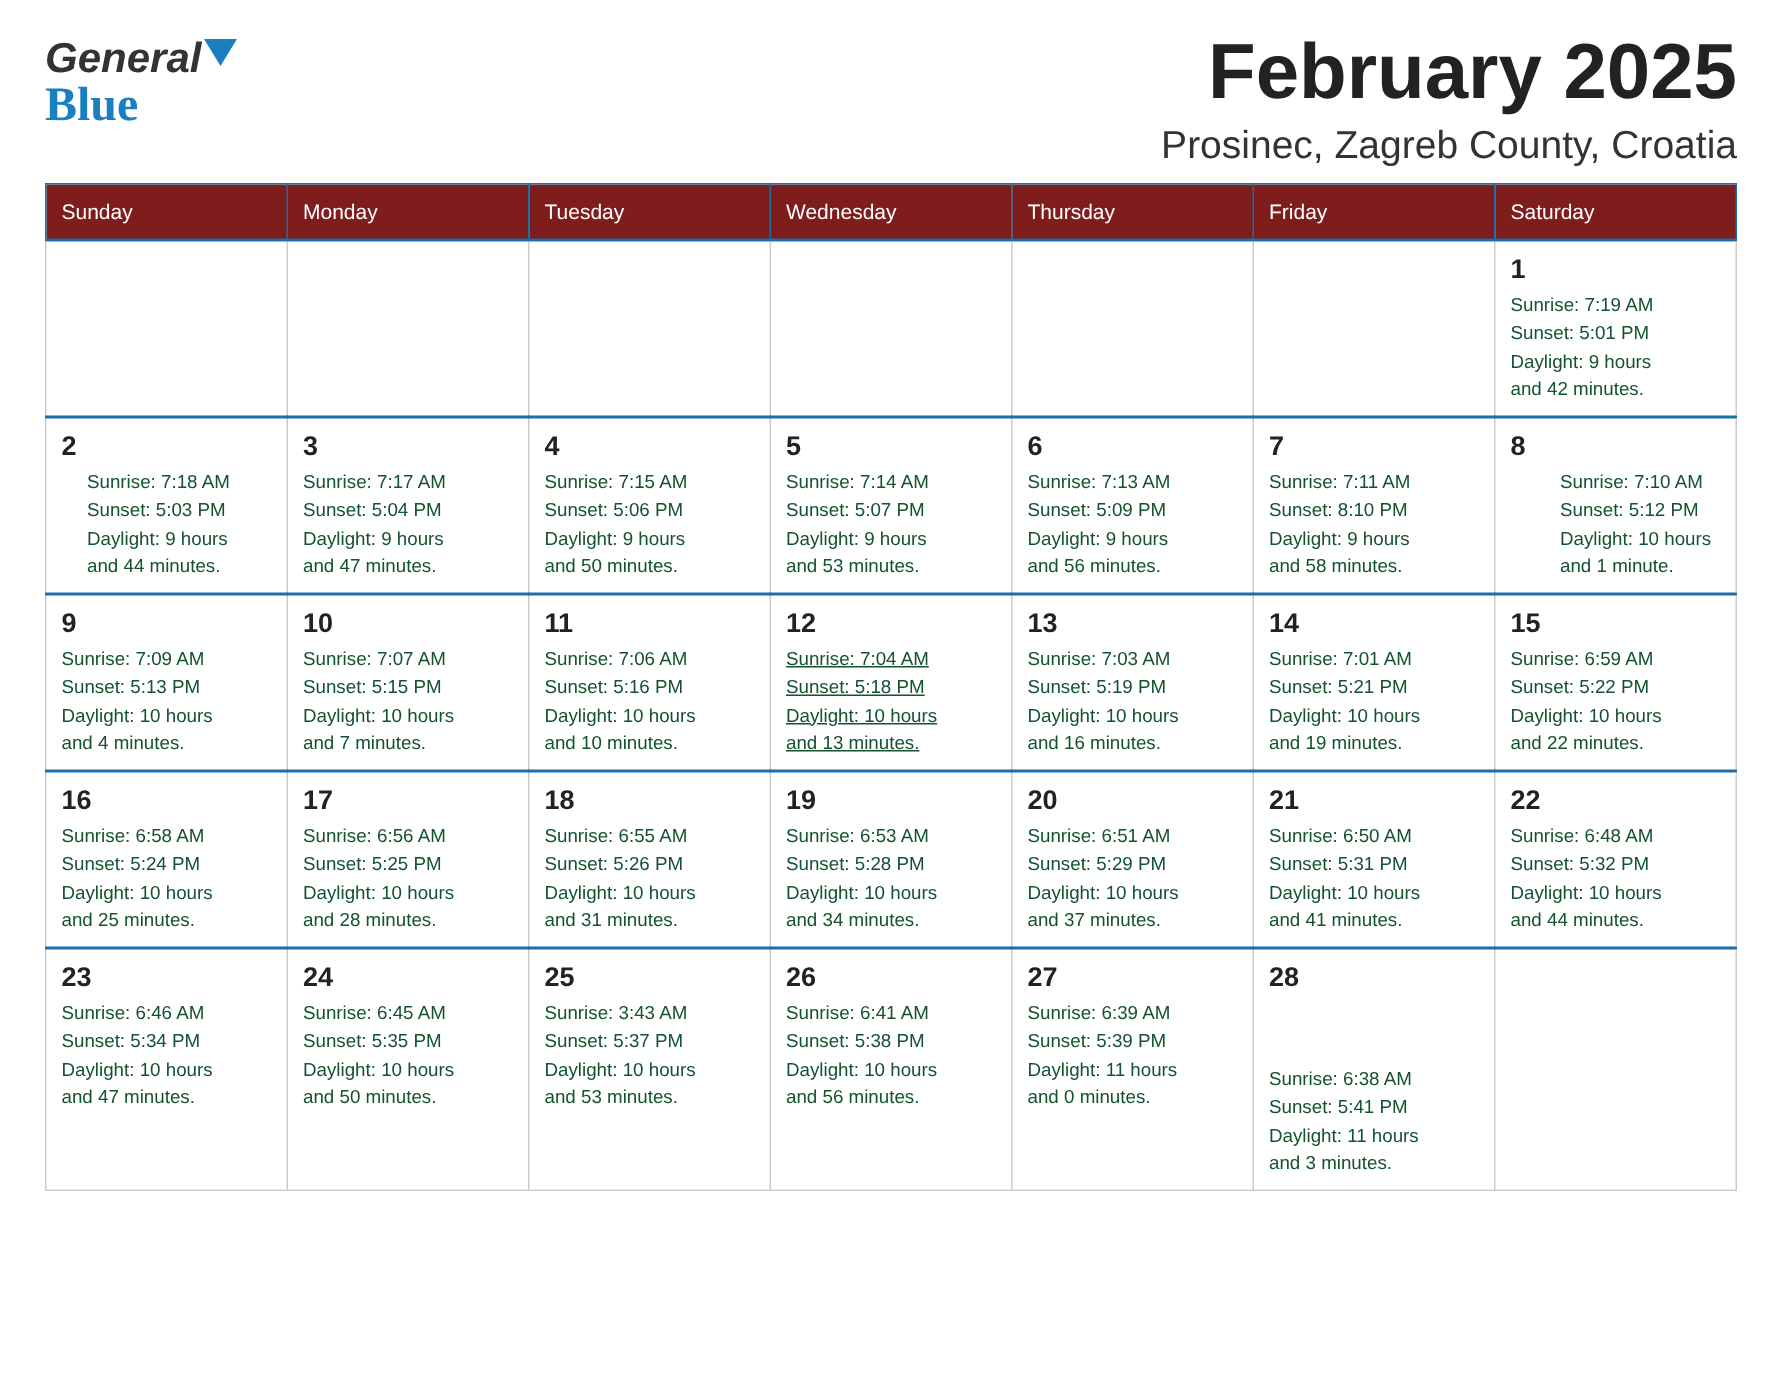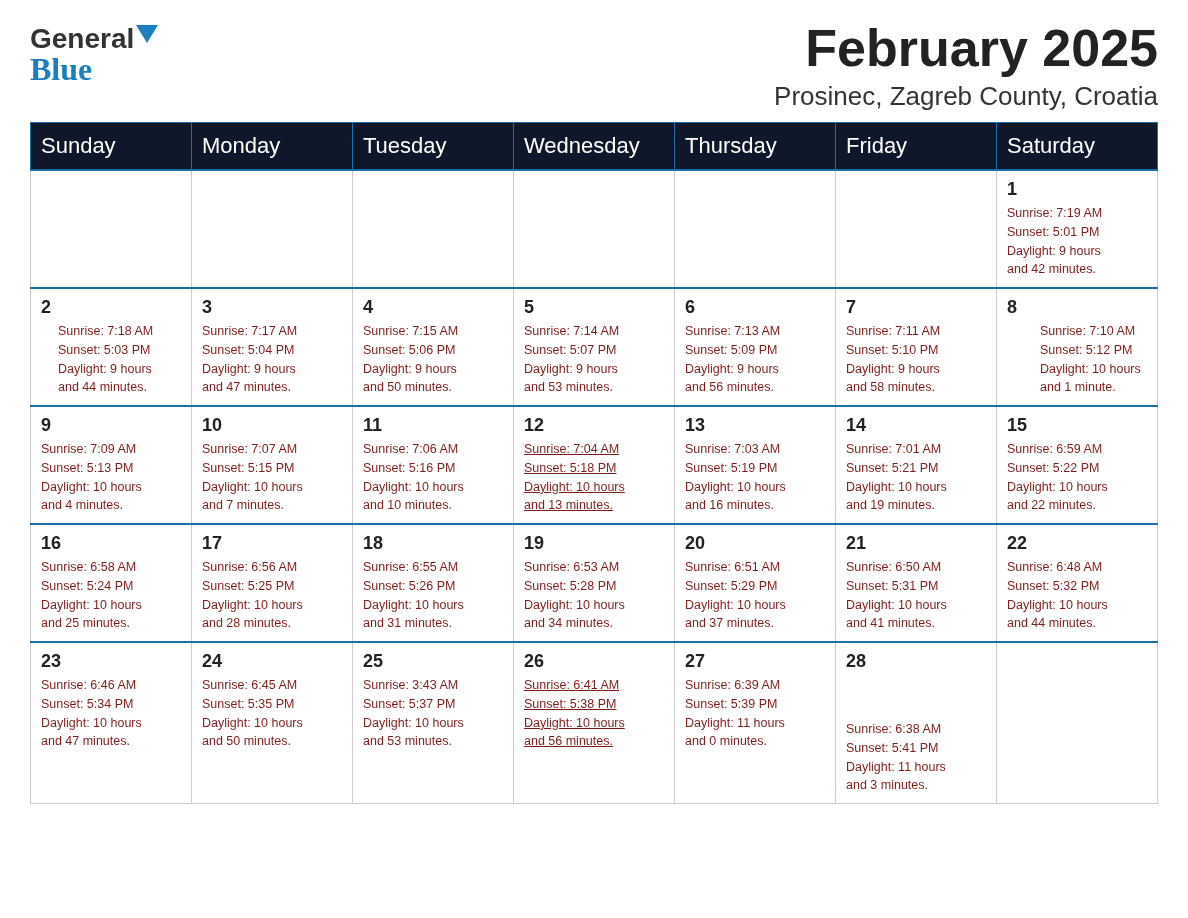--- a/index.html
+++ b/index.html
@@ -30,20 +30,22 @@
     }
     .logo-text-blue {
       font-size: 32px;
       font-weight: bold;
       color: #1a7fc1;
       line-height: 1;
       font-family: Liberation Serif, serif;
     }
     .logo-row {
       display: flex;
+      align-items: center;
+      font-style: italic;
     }
     .title-area {
       text-align: right;
       margin-left: 31px;
     }
     .calendar-title {
       font-size: 52px;
       font-weight: bold;
       color: #222;
       line-height: 1.1;
@@ -52,25 +54,25 @@
       font-size: 26px;
       color: #333;
       margin-top: 4px;
     }
     .calendar {
       width: 100%;
       border-collapse: collapse;
       margin-top: 10px;
     }
     .calendar th {
-      background-color: #0f172a;
+      background-color: #7f1d1d;
       color: #fff;
       text-align: left;
       padding: 10px 10px;
-      font-size: 22px;
+      font-size: 14px;
       font-weight: normal;
       border: 1px solid #1a6fa8;
     }
     .calendar td {
       vertical-align: top;
       padding: 8px 10px;
       border: 1px solid #ccc;
       width: calc(100% / 7);
       min-height: 110px;
       font-size: 13px;
@@ -78,21 +80,21 @@
     }
     .day-number {
       font-size: 18px;
       font-weight: bold;
       color: #222;
       display: block;
       margin-bottom: 4px;
     }
     .day-info {
       font-size: 12.5px;
-      color: #7f1d1d;
+      color: #14532d;
       line-height: 1.5;
     }
     .empty-cell {
       background: #fff;
     }
     .calendar tr {
       border-bottom: 2px solid #1a6fa8;
     }
     .calendar tbody tr:last-child {
       border-bottom: none;
@@ -179,21 +181,21 @@
         <td>
           <span class="day-number">6</span>
           <div class="day-info" style="white-space: pre-line;">Sunrise: 7:13 AM
 Sunset: 5:09 PM
 Daylight: 9 hours
 and 56 minutes.</div>
         </td>
         <td>
           <span class="day-number">7</span>
           <div class="day-info" style="white-space: pre-line;">Sunrise: 7:11 AM
-Sunset: 5:10 PM
+Sunset: 8:10 PM
 Daylight: 9 hours
 and 58 minutes.</div>
         </td>
         <td>
           <span class="day-number">8</span>
           <div class="day-info" style="white-space: pre-line; margin-left: 33px;">Sunrise: 7:10 AM
 Sunset: 5:12 PM
 Daylight: 10 hours
 and 1 minute.</div>
         </td>
@@ -317,21 +319,21 @@
         </td>
         <td>
           <span class="day-number">25</span>
           <div class="day-info" style="white-space: pre-line;">Sunrise: 3:43 AM
 Sunset: 5:37 PM
 Daylight: 10 hours
 and 53 minutes.</div>
         </td>
         <td>
           <span class="day-number">26</span>
-          <div class="day-info" style="white-space: pre-line; text-decoration: underline;">Sunrise: 6:41 AM
+          <div class="day-info" style="white-space: pre-line;">Sunrise: 6:41 AM
 Sunset: 5:38 PM
 Daylight: 10 hours
 and 56 minutes.</div>
         </td>
         <td>
           <span class="day-number">27</span>
           <div class="day-info" style="white-space: pre-line;">Sunrise: 6:39 AM
 Sunset: 5:39 PM
 Daylight: 11 hours
 and 0 minutes.</div>

